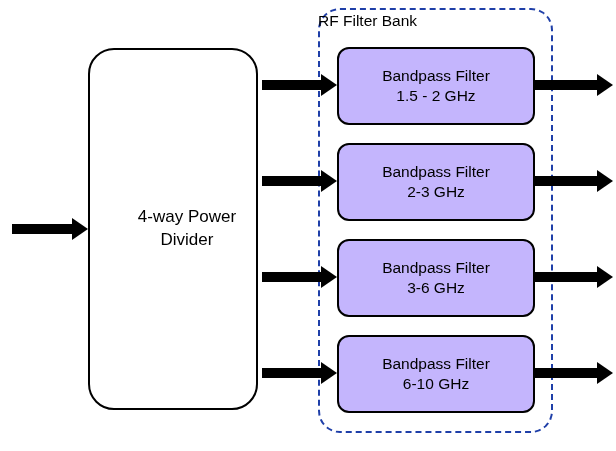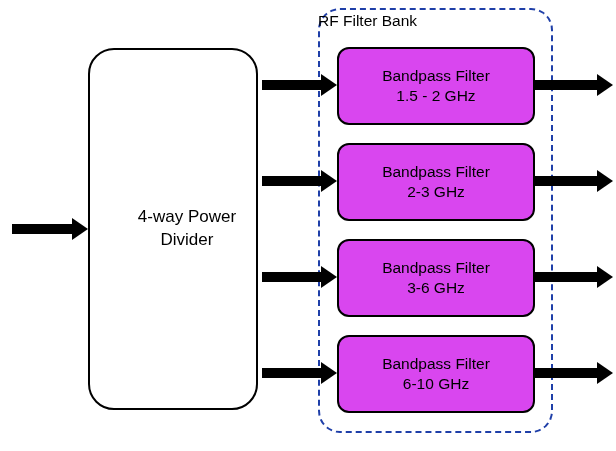--- a/index.html
+++ b/index.html
@@ -65,21 +65,21 @@
   }
 
   
   .filter-box {
     position: absolute;
     left: 337px;
     width: 198px;
     height: 78px;
     border: 2.5px solid #000000;
     border-radius: 12px;
-    background: #d946ef;
+    background: #c4b5fd;
     box-sizing: border-box;
     display: flex;
     align-items: center;
     justify-content: center;
   }
   .filter-label {
     text-align: center;
     font-size: 15.5px;
     color: #000000;
     line-height: 1.3;

